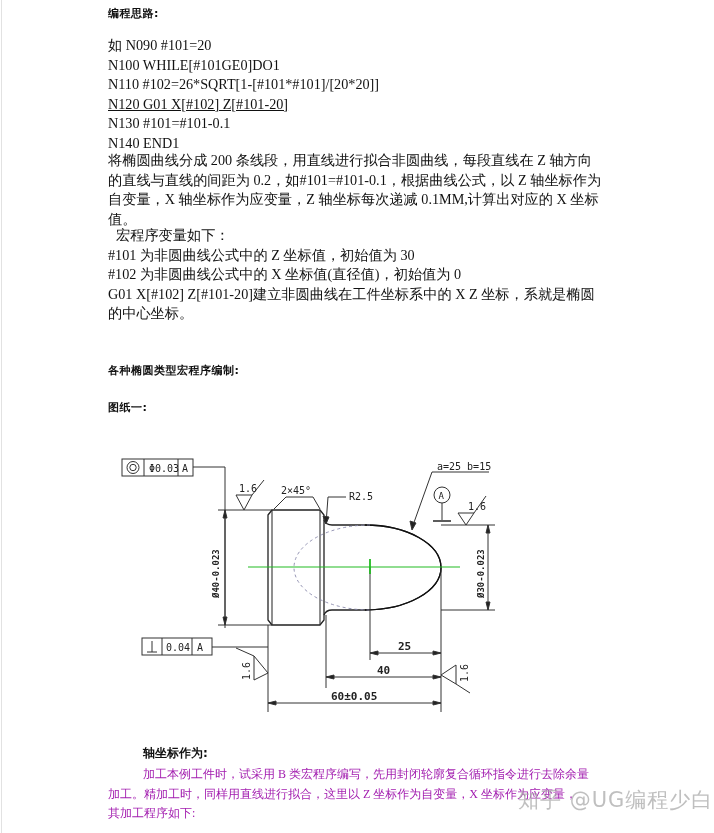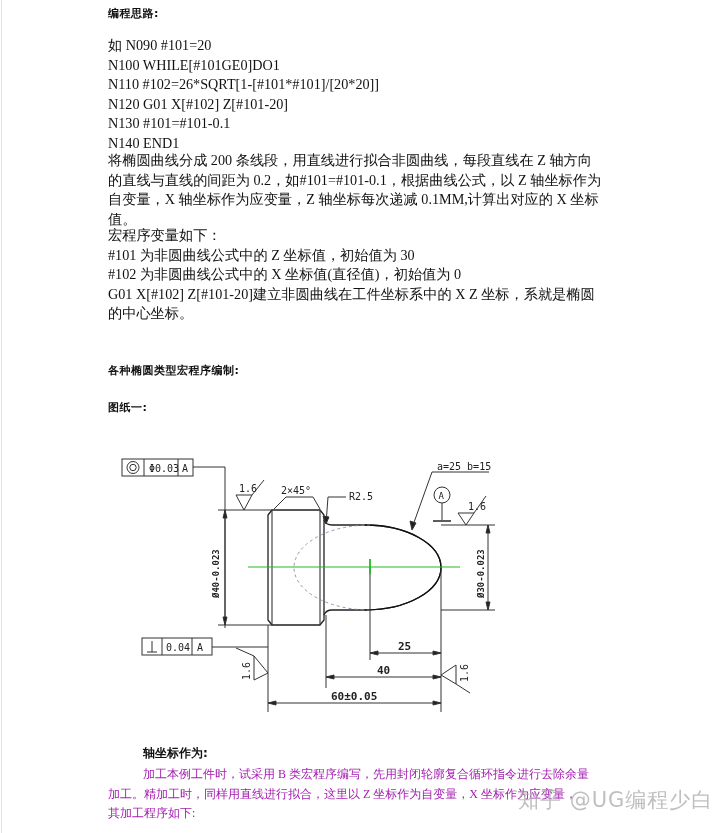--- a/index.html
+++ b/index.html
@@ -20,30 +20,30 @@
 </head>
 <body>
 
 <div class="left-edge"></div>
 
 <div class="h" style="top:6px;">编程思路:</div>
 
 <div class="line" style="top:36px;text-align:center;">如 N090 #101=20</div>
 <div class="line" style="top:55.5px;">N100 WHILE[#101GE0]DO1</div>
 <div class="line" style="top:75px;">N110 #102=26*SQRT[1-[#101*#101]/[20*20]]</div>
-<div class="line" style="top:94.5px;">N120 G01 X[#102] Z[#101-20]</div>
+<div class="line" style="top:94.5px;text-decoration:underline;">N120 G01 X[#102] Z[#101-20]</div>
 <div class="line" style="top:114px;">N130 #101=#101-0.1</div>
 <div class="line" style="top:133.5px;">N140 END1</div>
 
 <div class="line" style="top:151px;">将椭圆曲线分成 200 条线段，用直线进行拟合非圆曲线，每段直线在 Z 轴方向</div>
 <div class="line" style="top:170.5px;">的直线与直线的间距为 0.2，如#101=#101-0.1，根据曲线公式，以 Z 轴坐标作为</div>
 <div class="line" style="top:190px;">自变量，X 轴坐标作为应变量，Z 轴坐标每次递减 0.1MM,计算出对应的 X 坐标</div>
 <div class="line" style="top:209.5px;">值。</div>
 
-<div class="line" style="top:226px;">宏程序变量如下：</div>
+<div class="line" style="top:226px;margin-left:8px;">宏程序变量如下：</div>
 <div class="line" style="top:245.5px;">#101 为非圆曲线公式中的 Z 坐标值，初始值为 30</div>
 <div class="line" style="top:265px;">#102 为非圆曲线公式中的 X 坐标值(直径值)，初始值为 0</div>
 <div class="line" style="top:284.5px;">G01 X[#102] Z[#101-20]建立非圆曲线在工件坐标系中的 X Z 坐标，系就是椭圆</div>
 <div class="line" style="top:304px;">的中心坐标。</div>
 
 <div class="h" style="top:363px;">各种椭圆类型宏程序编制:</div>
 <div class="h" style="top:400px;">图纸一:</div>
 
 <svg class="drawing" viewBox="0 0 714 833">
   <g stroke="#333" stroke-width="1" fill="none">

